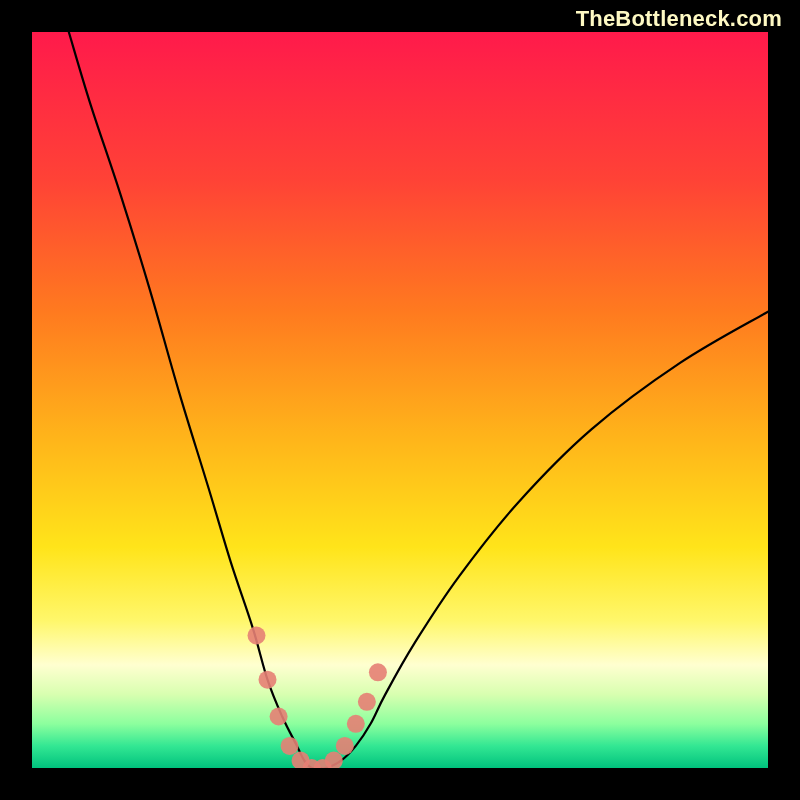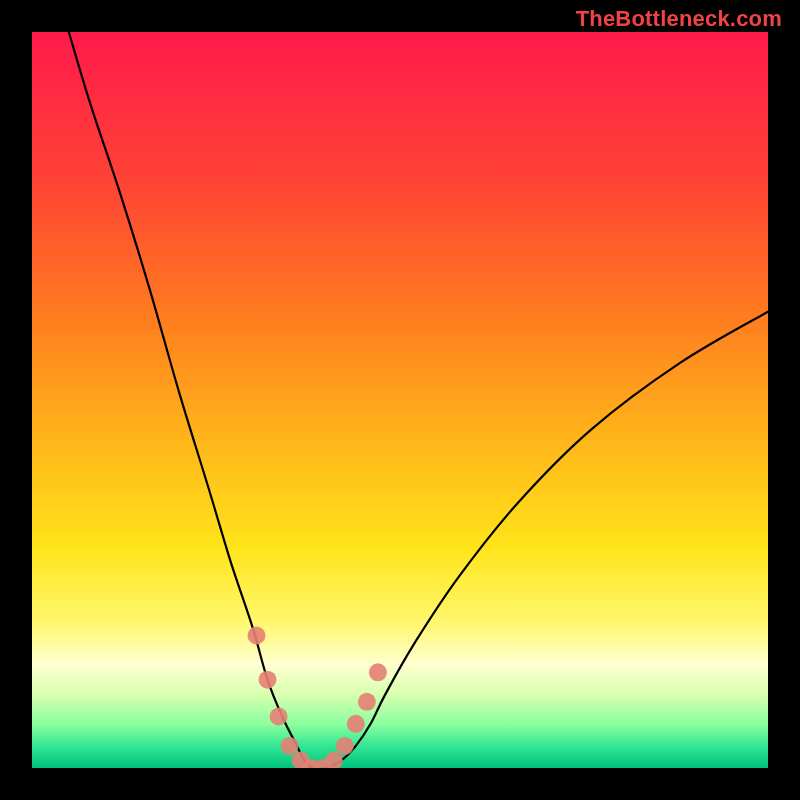--- a/index.html
+++ b/index.html
@@ -27,21 +27,21 @@
   .gradient {
     position: absolute;
     inset: 0;
   }
   .watermark {
     position: absolute;
     top: 6px;
     right: 18px;
     font-size: 22px;
     font-weight: 600;
-    color: #ef4444;
+    color: #fef9c3;
     letter-spacing: 0.2px;
     user-select: none;
   }
   svg.curve {
     position: absolute;
     inset: 0;
     width: 100%;
     height: 100%;
   }
 </style>

